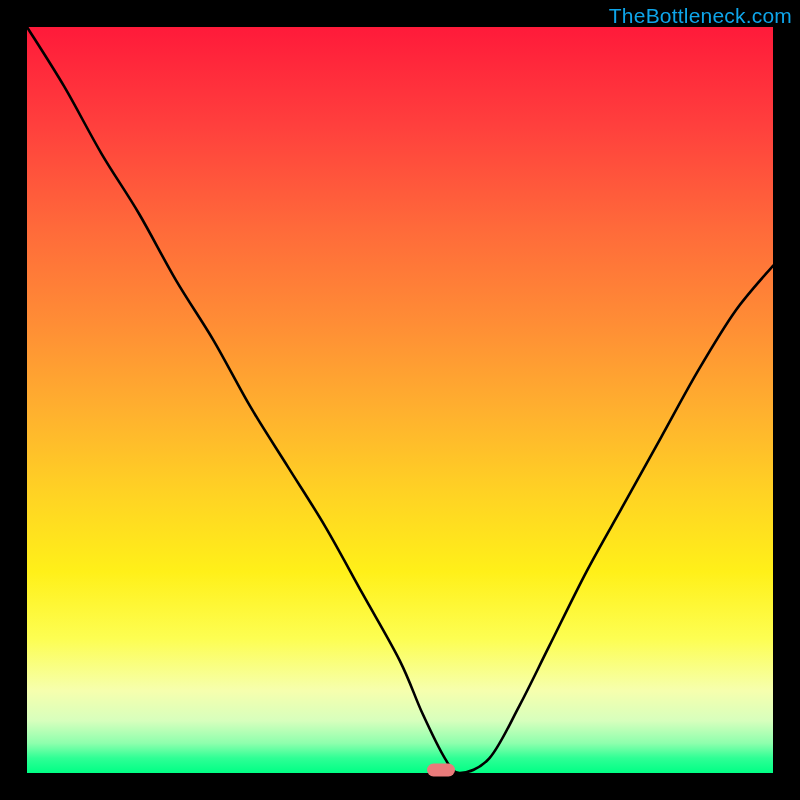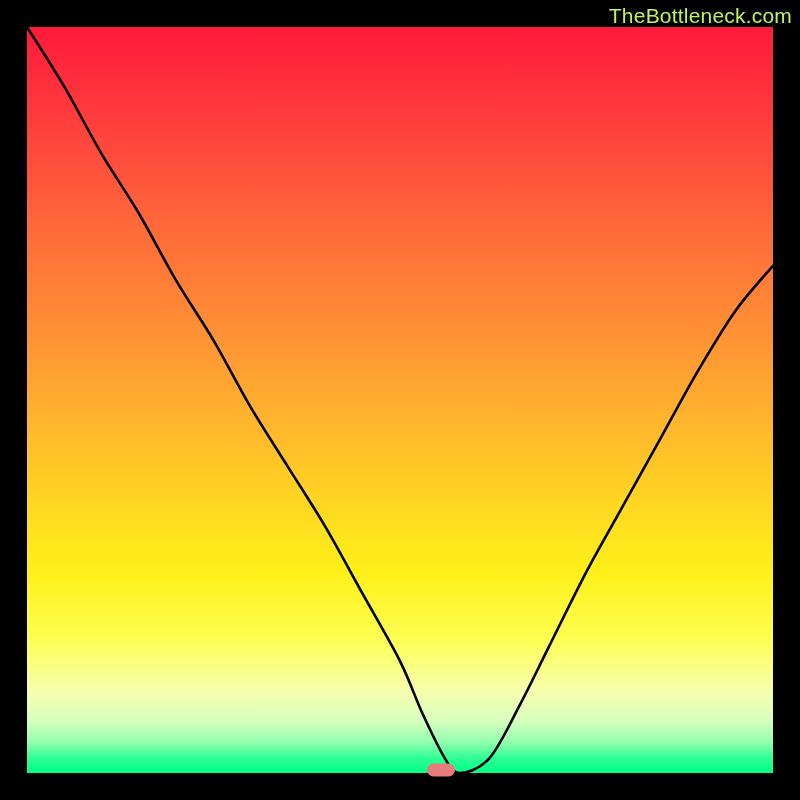--- a/index.html
+++ b/index.html
@@ -52,21 +52,21 @@
     width: 28px;
     height: 13px;
     background: #e97b7b;
     border-radius: 7px;
     transform: translate(-50%, -50%);
   }
   .watermark {
     position: absolute;
     top: 4px;
     right: 8px;
-    color: #bef264;
+    color: #0ea5e9;
     font-size: 21px;
     letter-spacing: 0.2px;
     font-weight: 500;
   }
 </style>
 </head>
 <body>
 
 <div class="frame">
 

